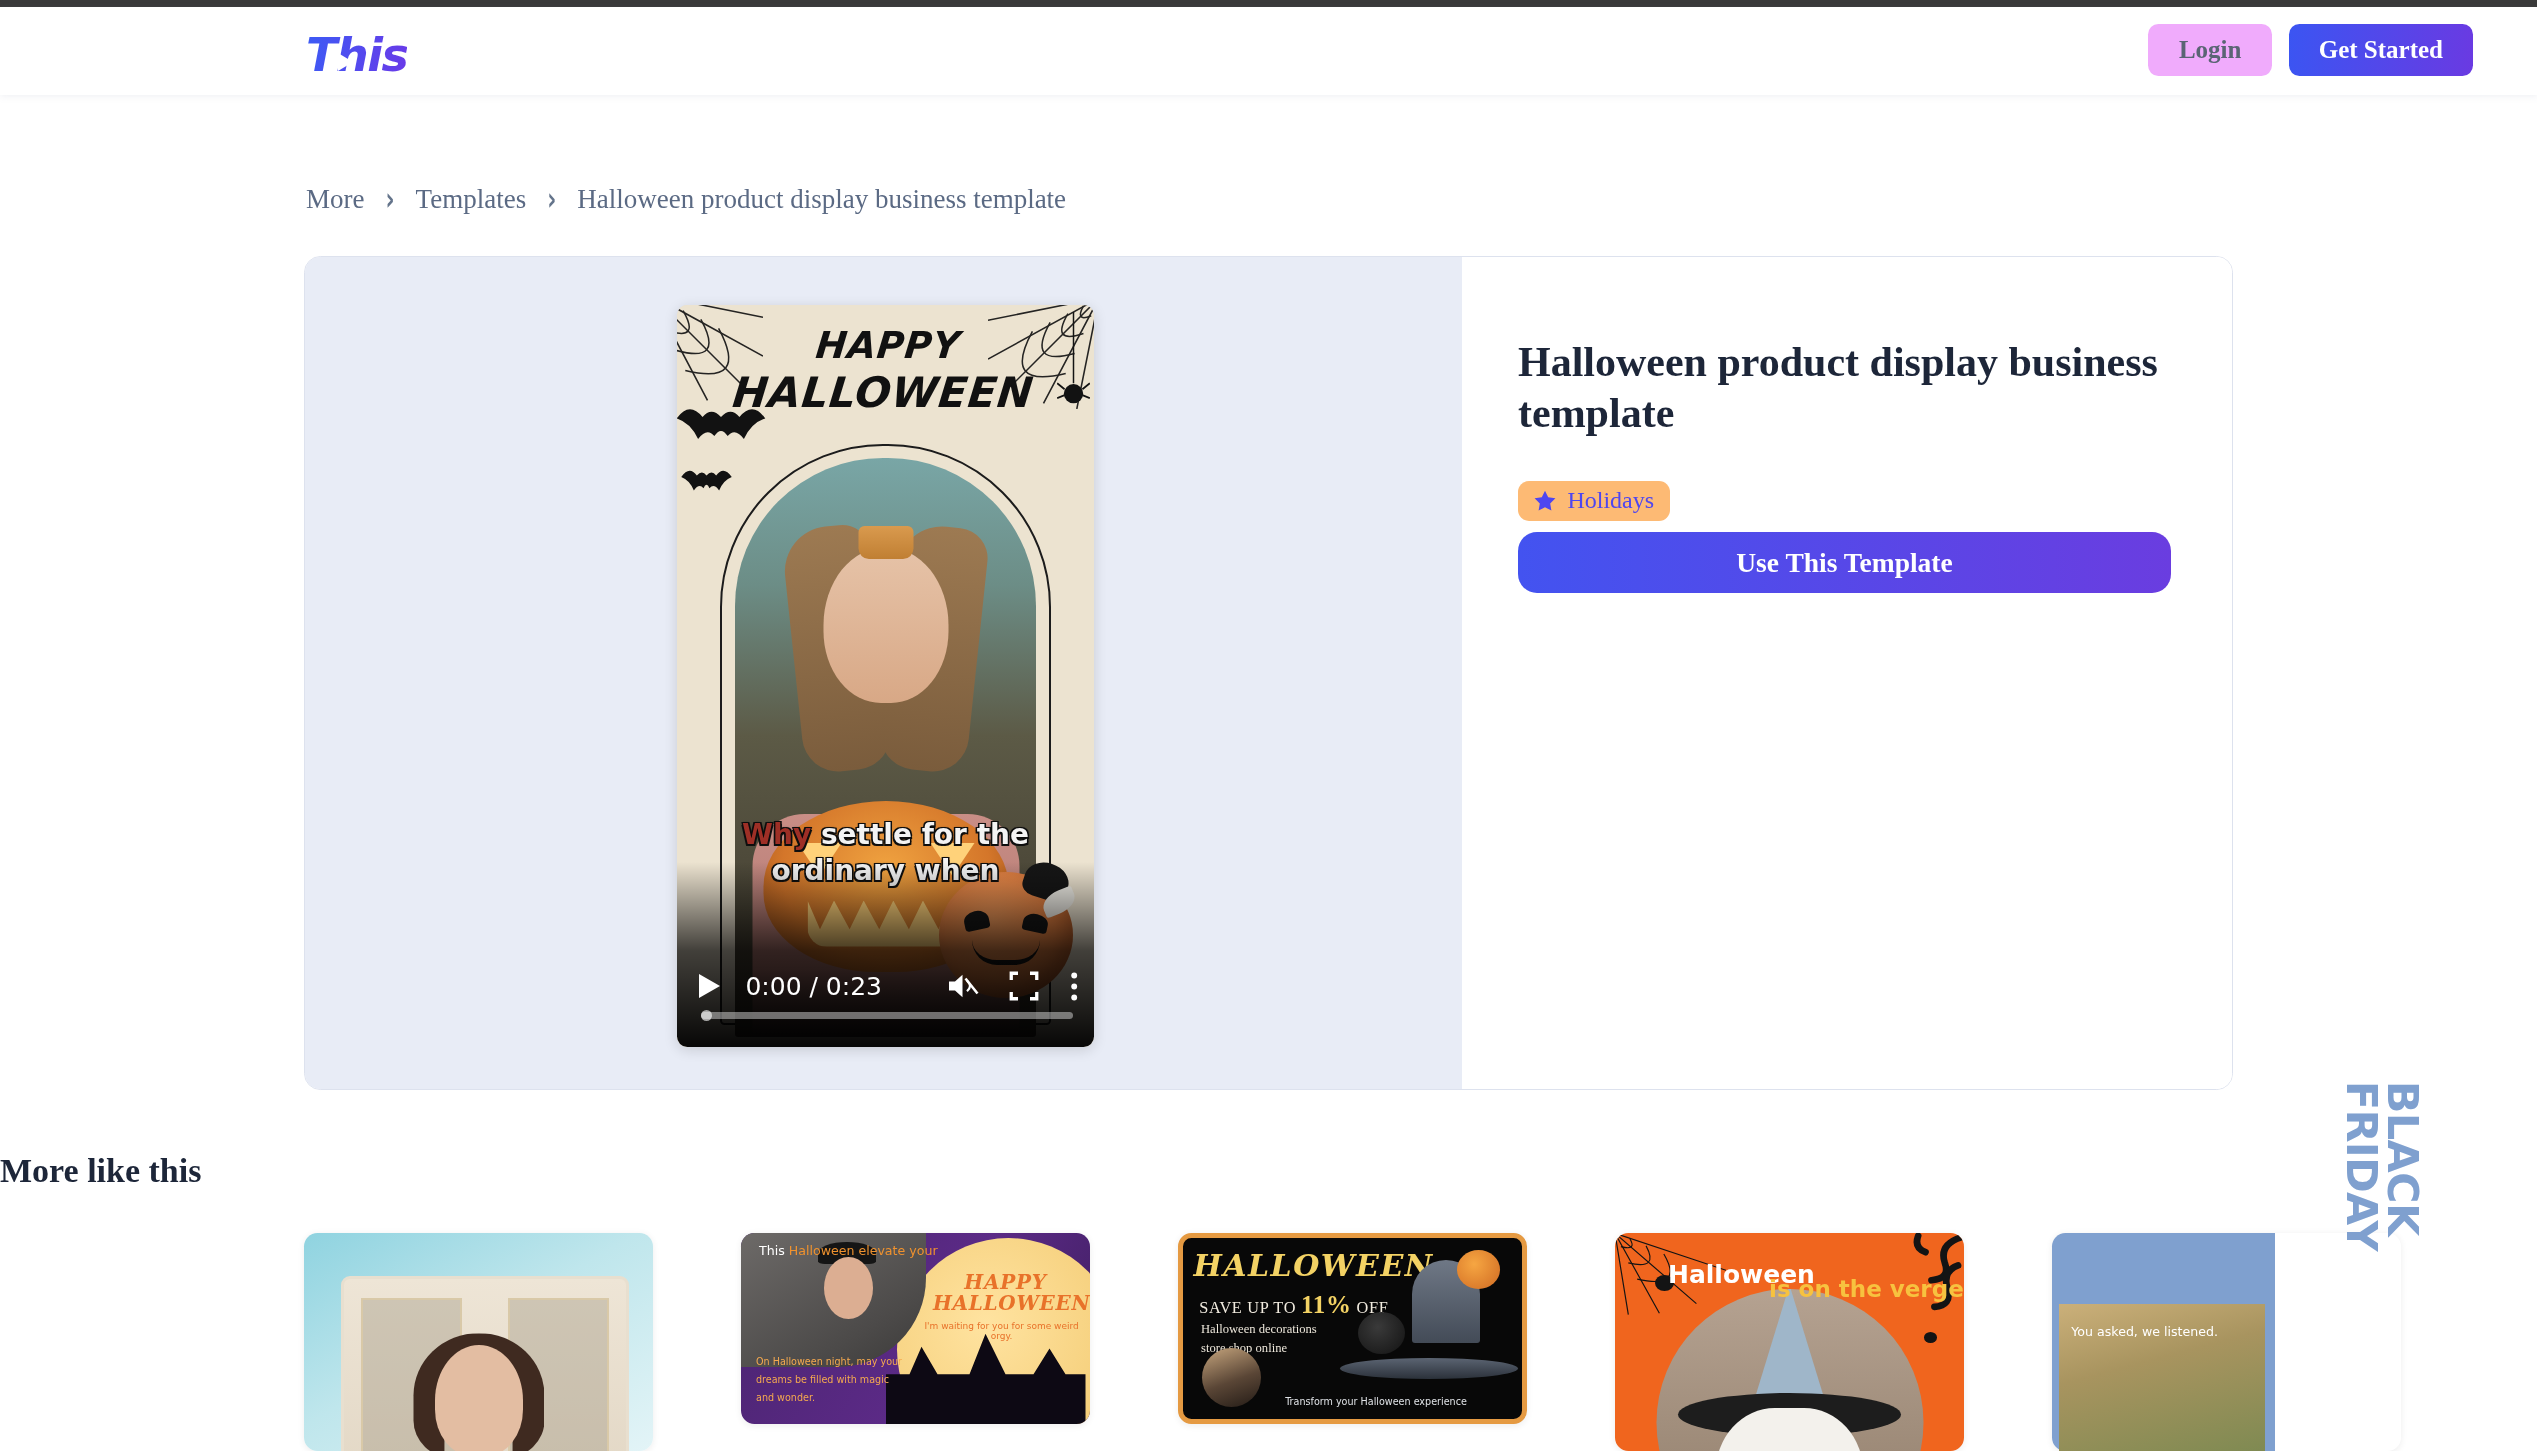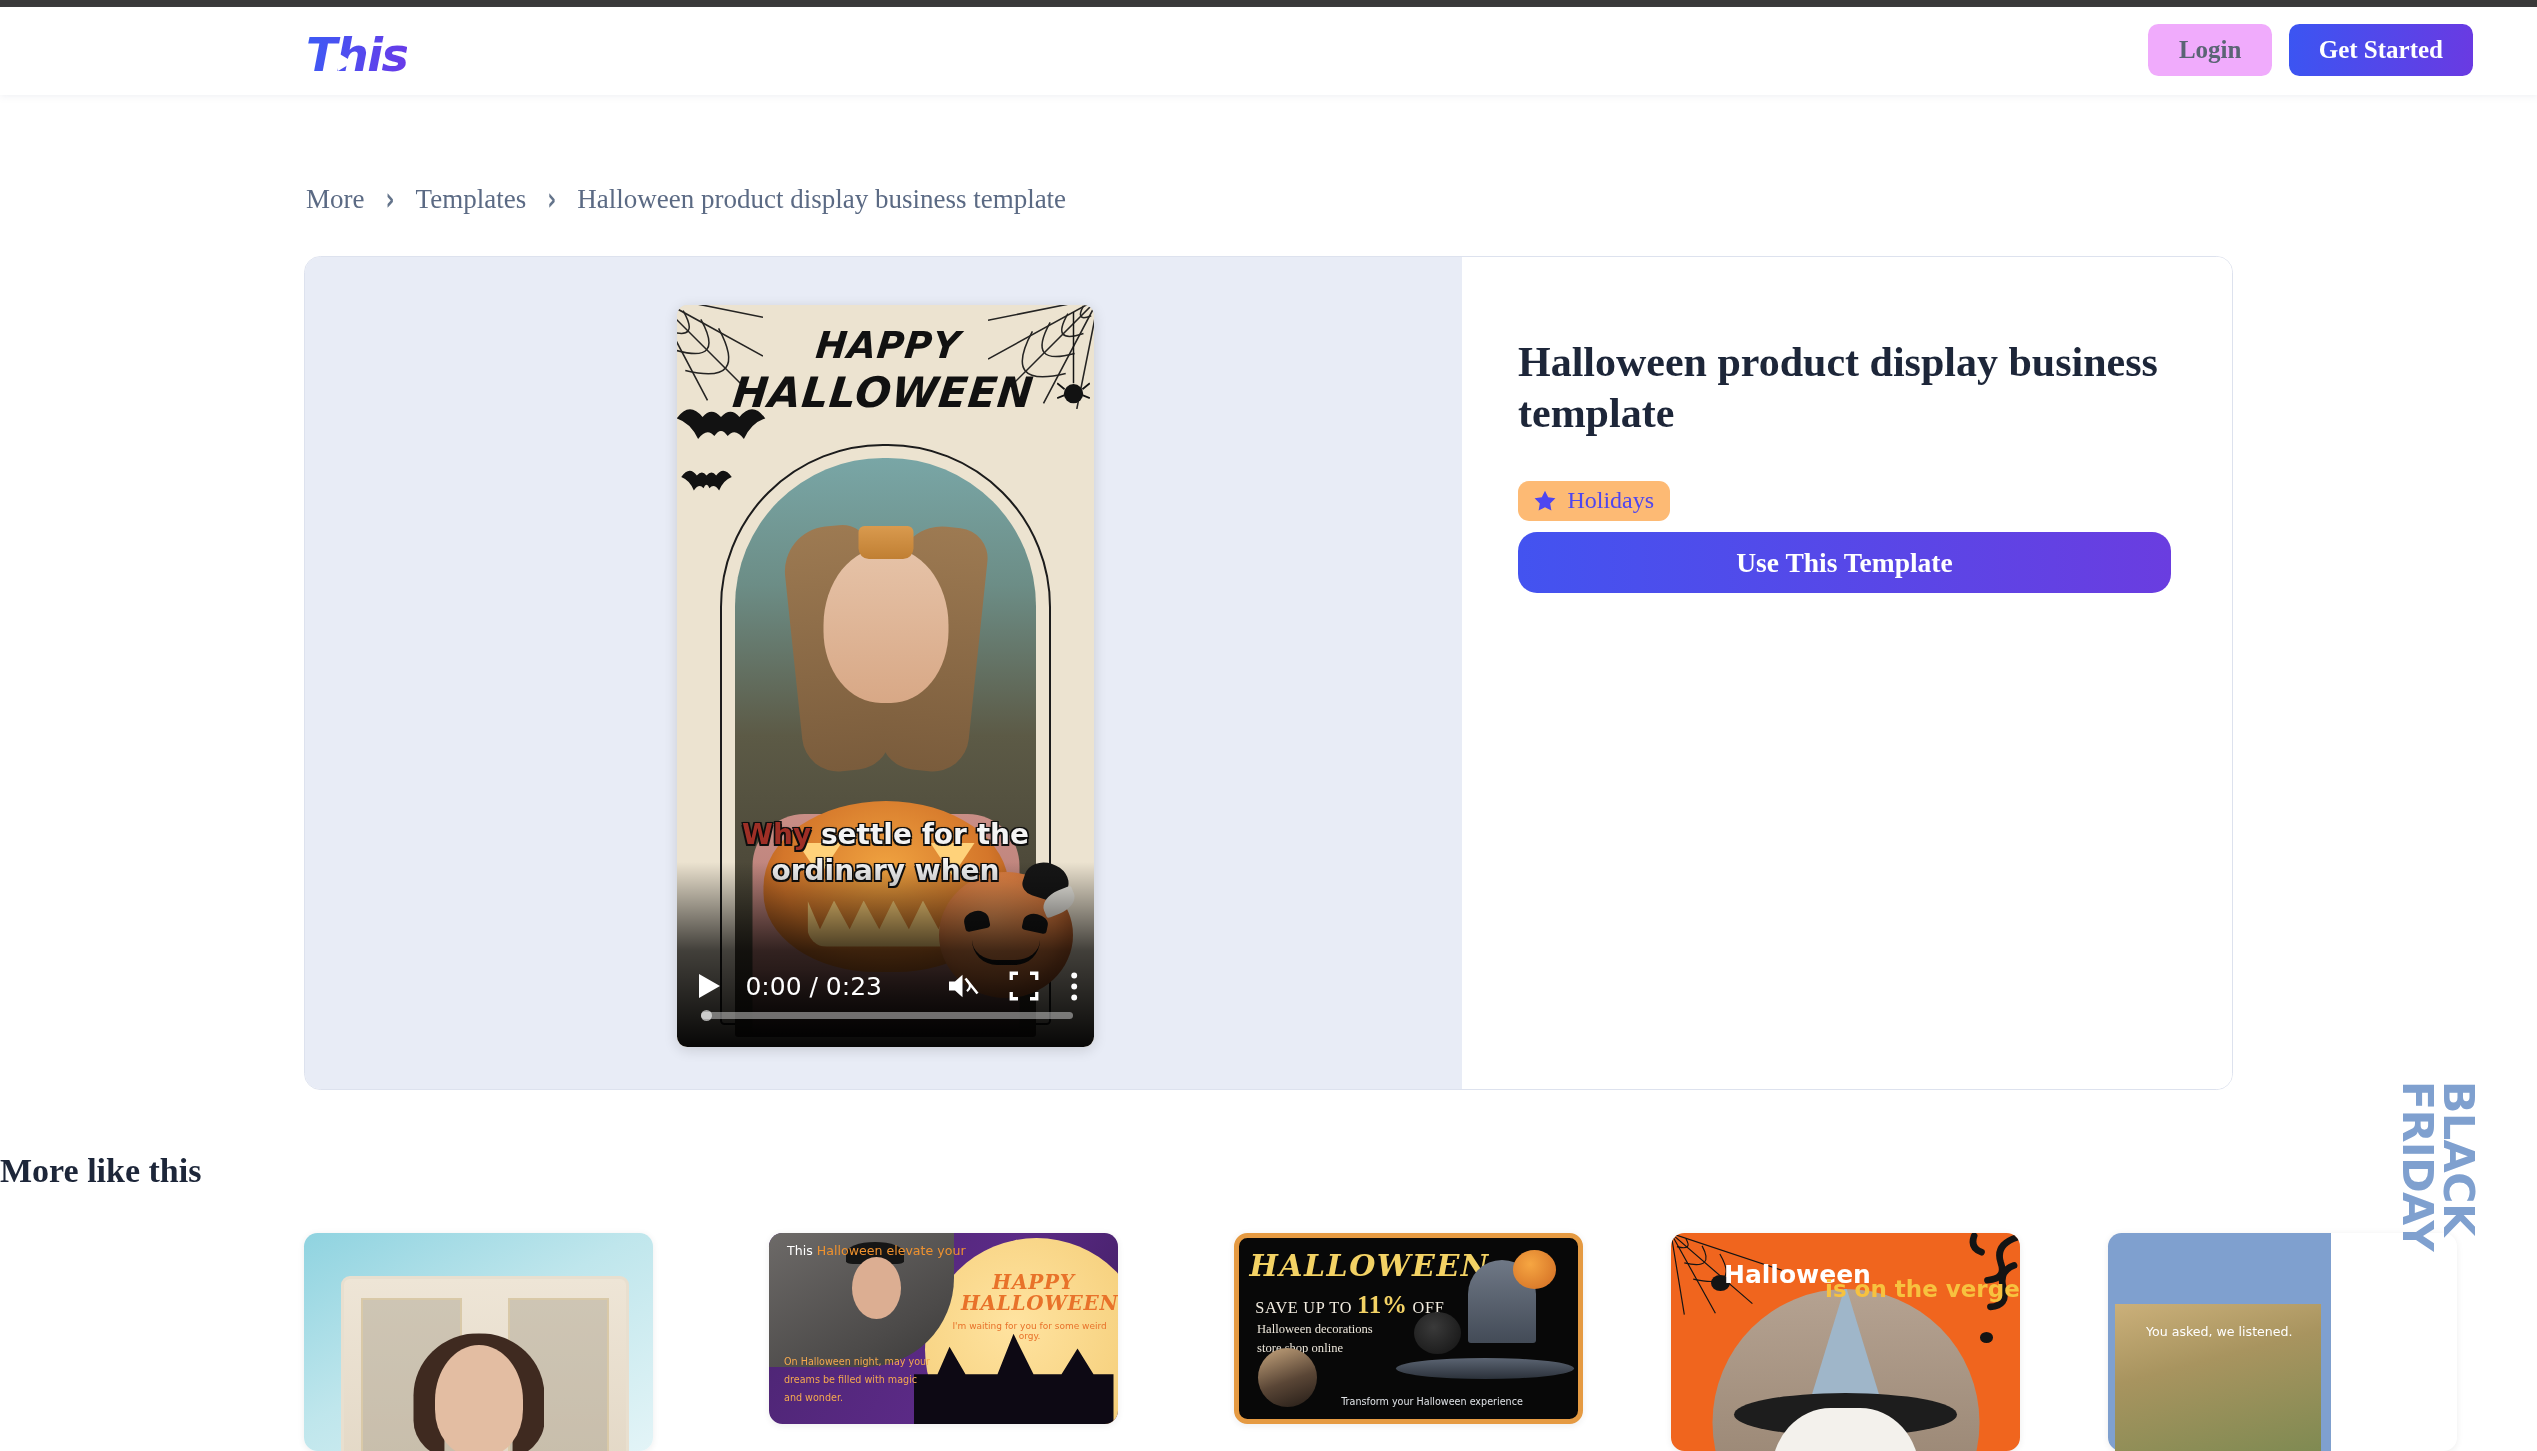--- a/index.html
+++ b/index.html
@@ -313,21 +313,21 @@
     position: absolute; left: 304px; top: 1233px;
     width: 1944px; height: 218px;
     display: flex; gap: 88px; align-items: flex-start;
   }
   .card {
     border-radius: 13.4px; overflow: hidden; position: relative;
     cursor: pointer; flex: none;
     box-shadow: 0 1.5px 7.4px rgba(0,0,0,.07);
   }
   .card.portrait { width: 349px; height: 218px; }
-  .card.landscape { width: 349px; height: 191px; margin-left: 28px; }
+  .card.landscape { width: 349px; height: 191px; }
 
   
   .c1 { background: linear-gradient(150deg,#8fd3e0 0%, #bfe6ec 46%, #e3f4f7 100%); }
   .c1 .wardrobe {
     position: absolute; left: 37px; top: 43px; right: 24px; bottom: -22px;
     background: linear-gradient(180deg,#eee5d6,#e3d8c6);
     border-radius: 9px 9px 0 0;
     border: 3px solid #e8dfcf;
   }
   .c1 .wpane {
@@ -486,21 +486,20 @@
     background: #7fa0cf; border-radius: 13.4px 0 0 13.4px;
   }
   .c5 .food {
     position: absolute; left: 7.4px; top: 71px; width: 206px; bottom: 0;
     background: linear-gradient(165deg,#cbb07a 0%, #a8945f 40%, #7f8a52 100%);
   }
   .c5 .food-txt {
     position: absolute; left: 19.3px; top: 91px; width: 184px;
     font-family:"DejaVu Sans",sans-serif; font-size: 12.6px; color: #ffffff;
     font-weight: 500;
-    text-align: center;
   }
   .c5 .bf {
     position: absolute; right: -22px; top: 18px;
     font-family:"DejaVu Sans",sans-serif; font-weight: 900;
     font-size: 43px; line-height: .96; color: #7fa0cf;
     transform: rotate(90deg); transform-origin: right top;
     white-space: nowrap; letter-spacing: -0.7px;
   }
 </style>
 </head>

